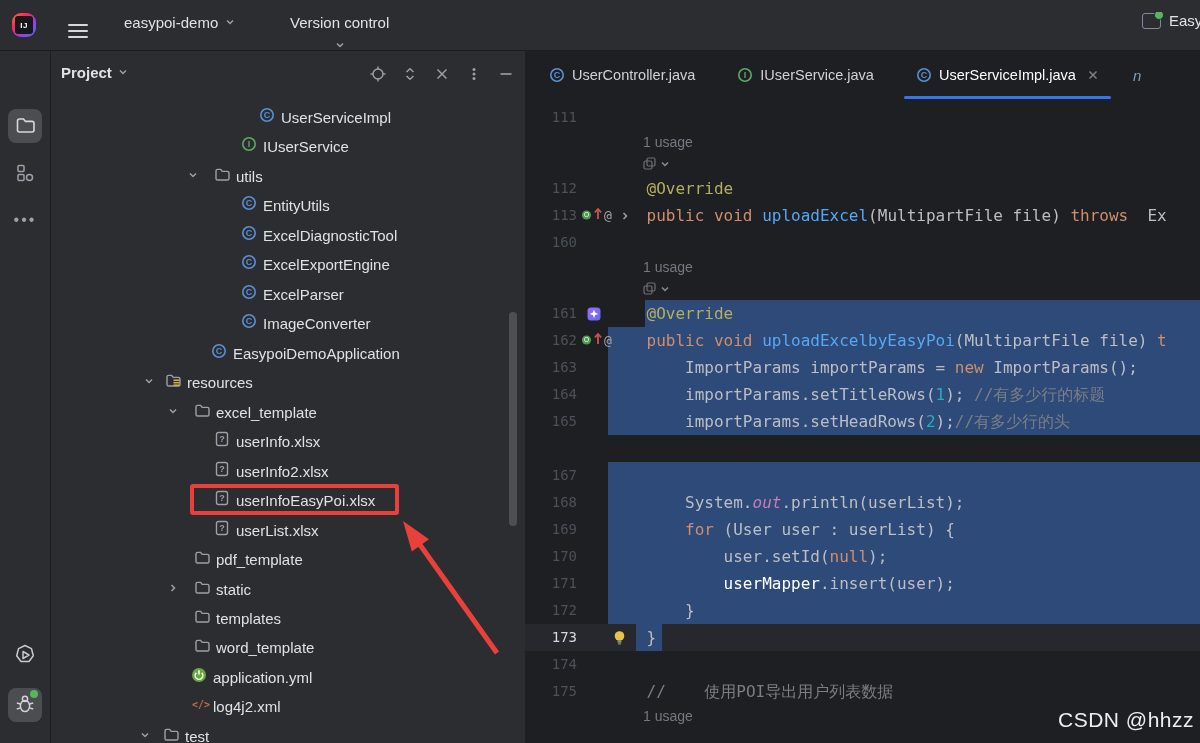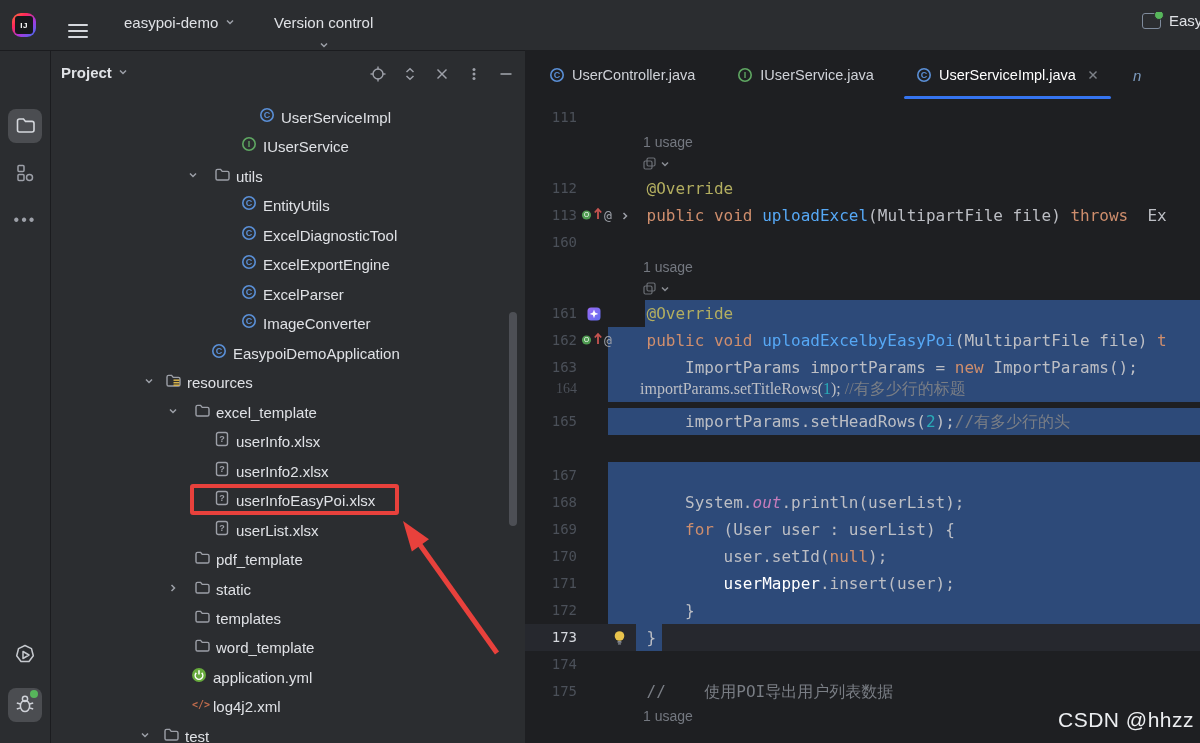--- a/index.html
+++ b/index.html
@@ -10,21 +10,21 @@
   .topbar{position:absolute;left:0;top:0;width:1200px;height:50px;background:var(--panel-bg,#2b2d30);border-bottom:1px solid #1b1c1f;display:flex;align-items:center;}
   .logo{position:absolute;left:12px;top:13px;width:24px;height:24px;border-radius:9px;background:linear-gradient(135deg,#ff7a3d 0%,#fe2857 30%,#a838dd 62%,#3574f0 100%);display:flex;align-items:center;justify-content:center;}
   .logo-in{width:18px;height:18px;border-radius:3px;background:#17181c;color:#fff;font-size:8px;font-weight:bold;display:flex;align-items:center;justify-content:center;letter-spacing:.5px;}
   .hambtn{position:absolute;left:64px;top:11px;width:30px;height:28px;background:none;border:none;cursor:pointer;padding:4px;}
   .hb,.hb::before,.hb::after{display:block;width:20px;height:2px;background:#d5d8dd;border-radius:1px;content:"";}
   .hb{position:relative;top:6px;}
   .hb::before{position:absolute;top:-6px;}
   .hb::after{position:absolute;top:6px;}
   .tb-sel{display:flex;align-items:center;gap:6px;font-size:15px;color:#dfe1e5;cursor:pointer;padding:4px 6px;border-radius:4px;}
   .tb-sel.p1{position:absolute;left:118px;top:10px;}
-  .tb-sel.p2{position:absolute;left:268px;top:10px;flex-direction:column;}
+  .tb-sel.p2{position:absolute;left:284px;top:10px;flex-direction:column;}
   .runwidget{position:absolute;left:1142px;top:12px;display:flex;align-items:center;gap:8px;font-size:15px;color:#dfe1e5;width:70px;overflow:hidden;}
   .runicon{position:relative;width:17px;height:14px;border:1.5px solid #7f8b9c;border-radius:3px;display:inline-block;}
   .greendot{position:absolute;right:-4px;top:-4px;width:8px;height:8px;border-radius:50%;background:#57b65b;border:1px solid #2b2d30;}
 
   
   .stripe{position:absolute;left:0;top:51px;width:50px;height:692px;background:var(--panel-bg,#2b2d30);border-right:1px solid #1b1c1f;}
   .stripe .sbtn{position:absolute;left:8px;width:34px;height:34px;border:none;background:transparent;border-radius:8px;display:flex;align-items:center;justify-content:center;cursor:pointer;}
   .stripe .sbtn.on{background:#4b4d51;} .sb2{top:58px;} .sb3{top:108px;}
   .dots{color:#9da0a8;font-size:16px;letter-spacing:2px;}
   .bugwrap{position:relative;}
@@ -493,21 +493,21 @@
             </svg></span>
           <span class="at-sym">@</span>
         </span>
         <span class="codetext"><span>    </span><span class="tk-kw">public </span><span class="tk-kw">void </span><span class="tk-fn">uploadExcelbyEasyPoi</span><span>(MultipartFile file) </span><span class="tk-kw">t</span></span>
       </div>
       <div class="crow" style="top: 254px; height: 27px;">
         <div class="selbg" style="left: 83px; width: 592px;"></div>
         <span class="lnum">163</span>
         <span class="codetext"><span>        ImportParams importParams = </span><span class="tk-kw">new </span><span>ImportParams();</span></span>
       </div>
-      <div class="crow" style="top: 275px; height: 27px; font-family: Liberation Serif, serif;">
+      <div class="crow" style="top: 281px; height: 27px;">
         <div class="selbg" style="left: 83px; width: 592px;"></div>
         <span class="lnum">164</span>
         <span class="codetext"><span>        importParams.setTitleRows(</span><span class="tk-num">1</span><span>); </span><span class="tk-cmt">//有多少行的标题</span></span>
       </div>
       <div class="crow" style="top: 308px; height: 27px;">
         <div class="selbg" style="left: 83px; width: 592px;"></div>
         <span class="lnum">165</span>
         <span class="codetext"><span>        importParams.setHeadRows(</span><span class="tk-num">2</span><span>);</span><span class="tk-cmt">//有多少行的头</span></span>
       </div>
       <div class="crow" style="top: 362px; height: 27px;">

